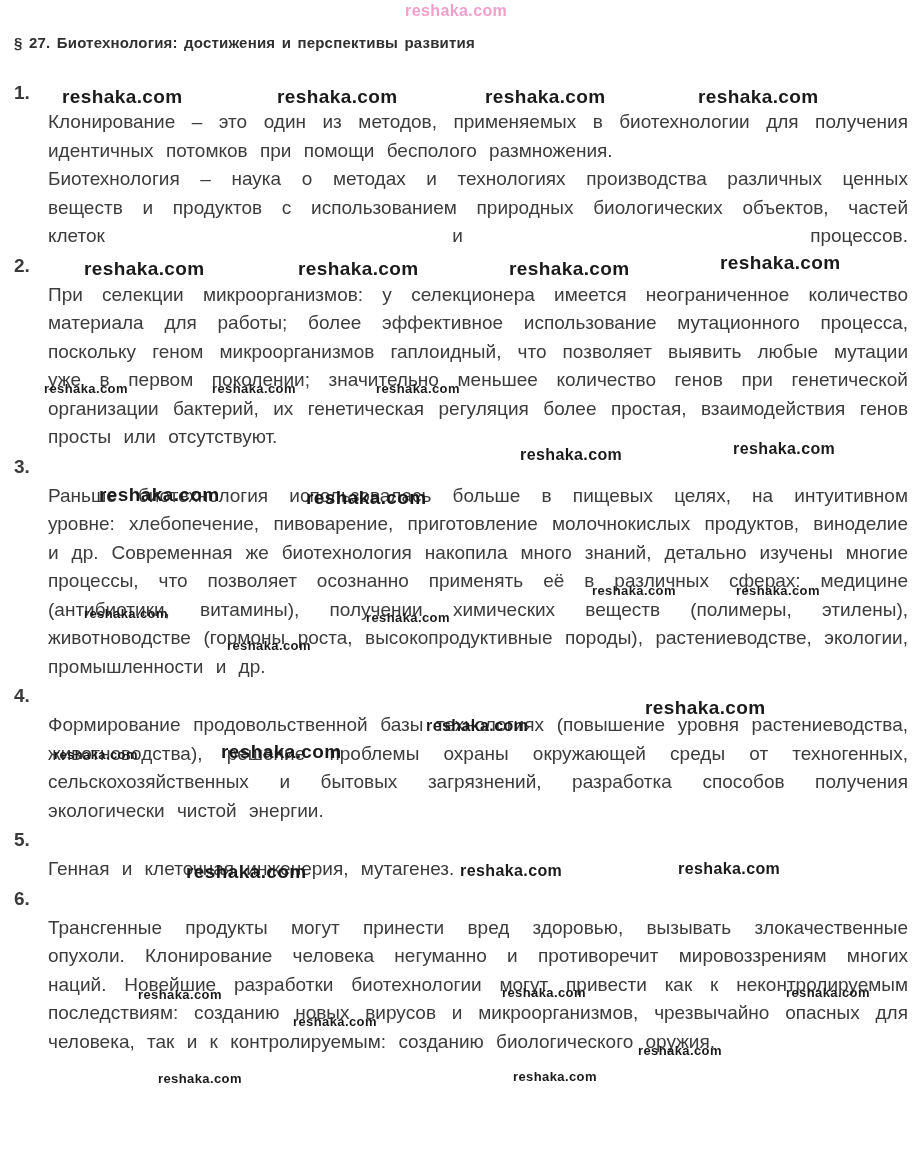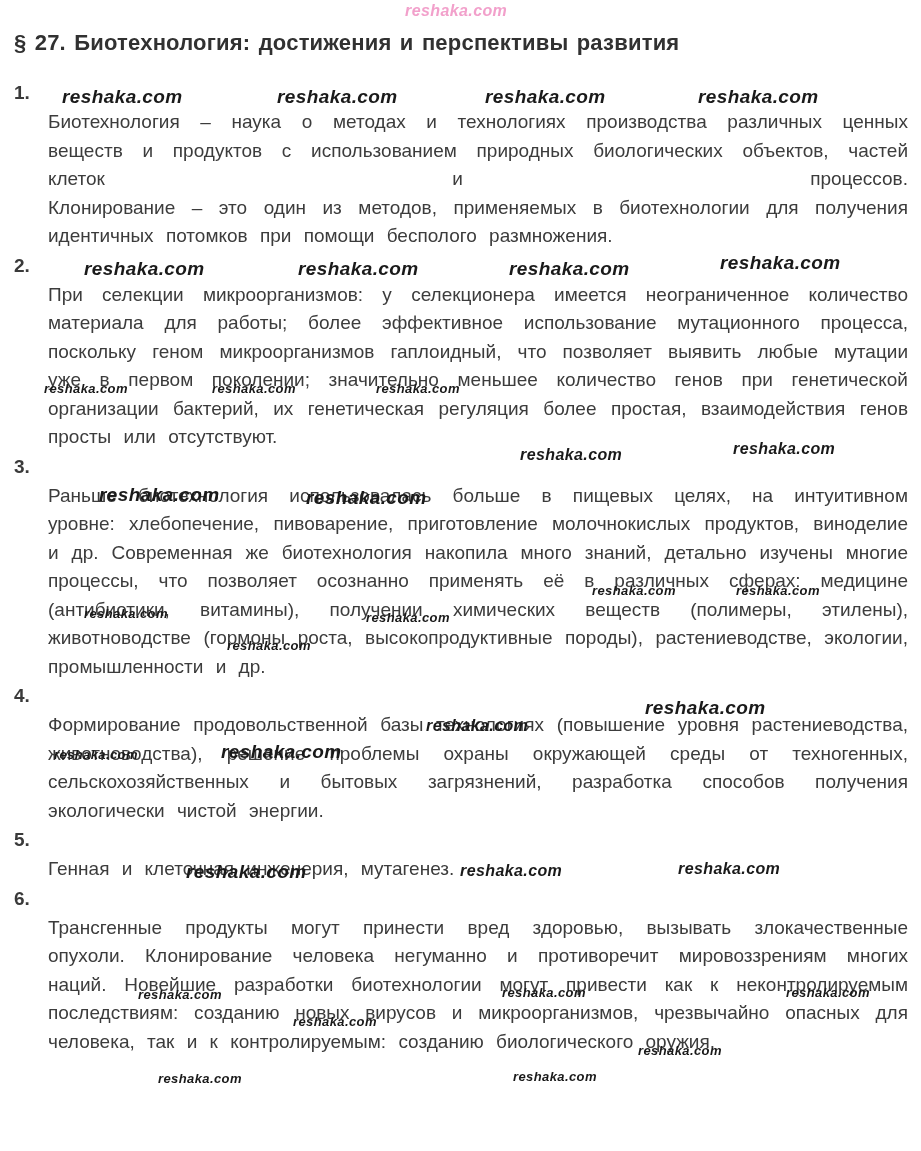--- a/index.html
+++ b/index.html
@@ -10,21 +10,21 @@
   }
   .page {
     position: relative;
     width: 921px;
     min-height: 1151px;
     background: #ffffff;
     padding: 30px 13px 20px 14px;
     overflow: hidden;
   }
   .title {
-    font-size: 22px;
+    font-size: 15px;
     font-weight: bold;
     color: #313131;
     line-height: 26px;
     letter-spacing: 0.2px;
     word-spacing: 2px;
     margin-bottom: 22px;
   }
   .item { margin: 0; }
   .num {
     font-size: 19px;
@@ -44,38 +44,37 @@
   .jlast { text-align-last: justify; }
 
   
   .wm {
     position: absolute;
     white-space: nowrap;
     font-weight: 600;
     letter-spacing: 0.4px;
     color: #1a1a1a;
     pointer-events: none;
-    font-style: italic;
   }
   .wm-lg { font-size: 19px; }
   .wm-md { font-size: 16px; }
   .wm-sm { font-size: 13px; }
   .wm-pink { font-size: 16px; color: #f2a0cb; font-weight: 600; }
 </style>
 </head>
 <body>
 
 <div class="page">
 
   <h1 class="title">§ 27. Биотехнология: достижения и перспективы развития</h1>
 
   <section class="item">
     <div class="num">1.</div>
+    <p class="text">Клонирование – это один из методов, применяемых в биотехнологии для получения идентичных потомков при помощи бесполого размножения.</p>
     <p class="text jlast">Биотехнология – наука о методах и технологиях производства различных ценных веществ и продуктов с использованием природных биологических объектов, частей клеток и процессов.</p>
-    <p class="text">Клонирование – это один из методов, применяемых в биотехнологии для получения идентичных потомков при помощи бесполого размножения.</p>
   </section>
 
   <section class="item">
     <div class="num">2.</div>
     <p class="text">При селекции микроорганизмов: у селекционера имеется неограниченное количество материала для работы; более эффективное использование мутационного процесса, поскольку геном микроорганизмов гаплоидный, что позволяет выявить любые мутации уже в первом поколении; значительно меньшее количество генов при генетической организации бактерий, их генетическая регуляция более простая, взаимодействия генов просты или отсутствуют.</p>
   </section>
 
   <section class="item">
     <div class="num">3.</div>
     <p class="text">Раньше биотехнология использовалась больше в пищевых целях, на интуитивном уровне: хлебопечение, пивоварение, приготовление молочнокислых продуктов, виноделие и др. Современная же биотехнология накопила много знаний, детально изучены многие процессы, что позволяет осознанно применять её в различных сферах: медицине (антибиотики, витамины), получении химических веществ (полимеры, этилены), животноводстве (гормоны роста, высокопродуктивные породы), растениеводстве, экологии, промышленности и др.</p>

